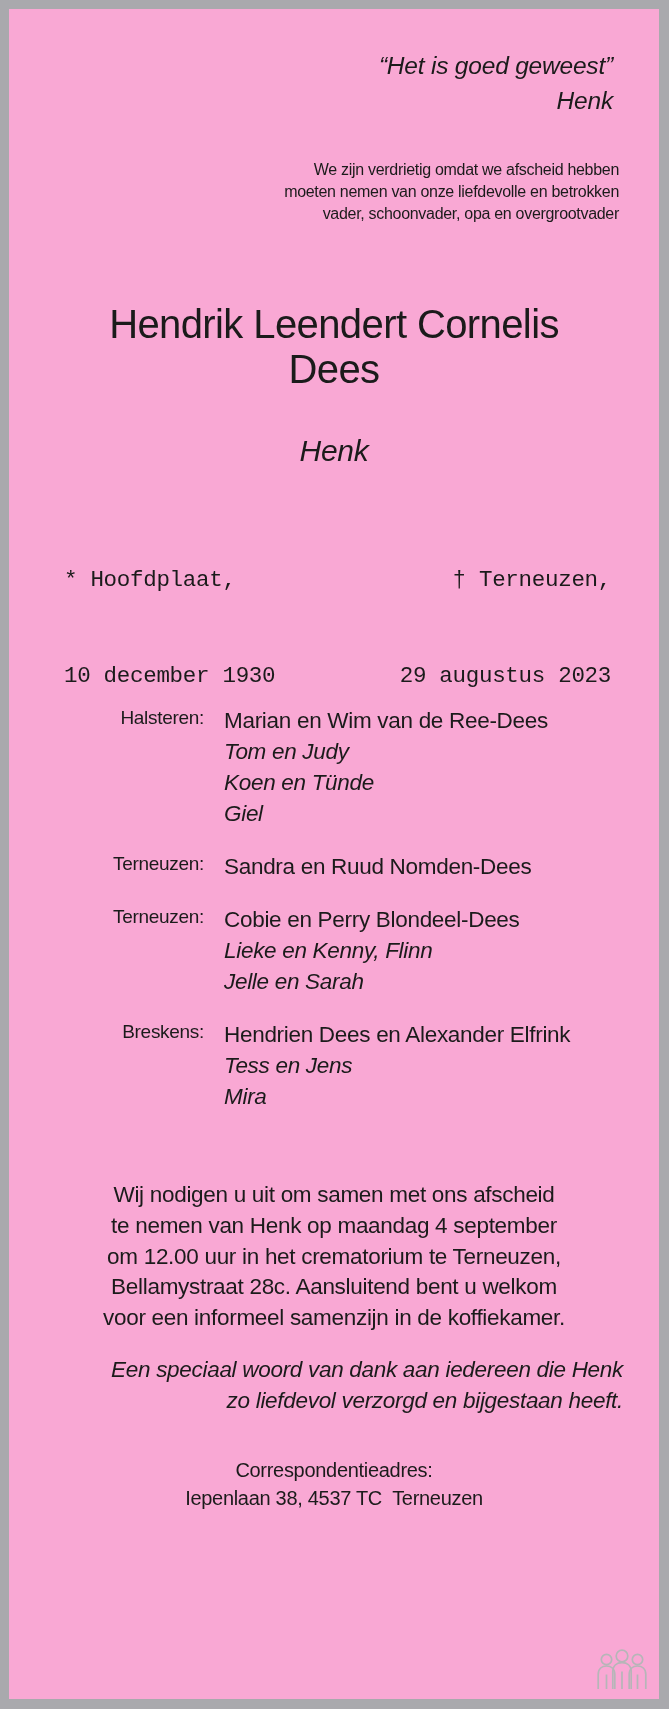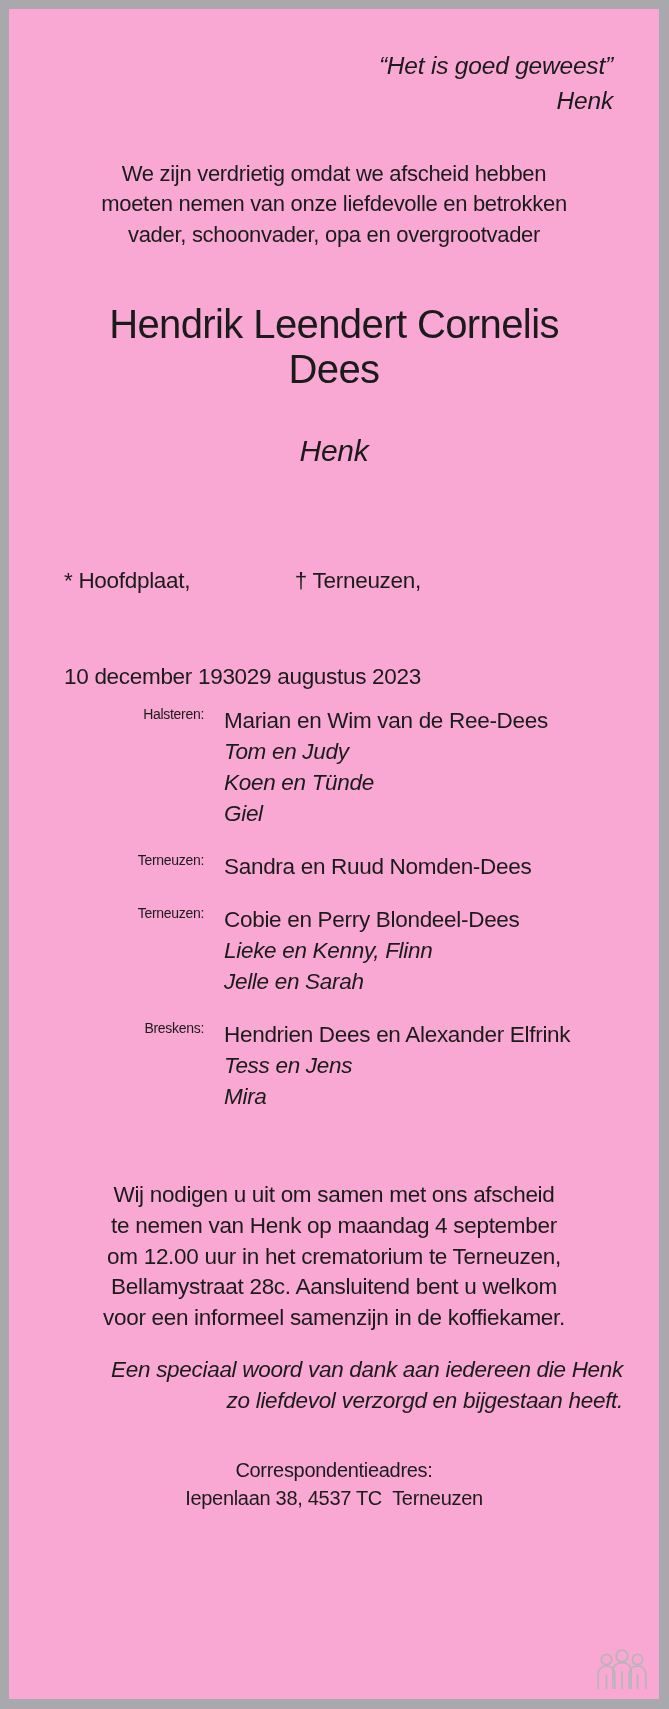--- a/index.html
+++ b/index.html
@@ -48,22 +48,22 @@
     letter-spacing: -0.2px;
     color: #1b1b1b;
   }
   .quote-block .q-line { display: block; white-space: pre; }
 
   .intro {
     position: absolute;
     left: 40px;
     right: 40px;
     top: 150px;
-    text-align: center;
-    font-size: 22px;
+    text-align: right;
+    font-size: 16px;
     line-height: 1.38;
     letter-spacing: -0.3px;
   }
   .intro .ln { display: block; white-space: pre; }
 
   .fullname {
     position: absolute;
     left: 30px;
     right: 30px;
     top: 293px;
@@ -85,23 +85,25 @@
     font-size: 30px;
     letter-spacing: -0.3px;
   }
 
   .dates-row {
     position: absolute;
     left: 55px;
     right: 48px;
     top: 492px;
     display: flex;
+    justify-content: space-between;
     font-size: 22.5px;
     line-height: 1.42;
     letter-spacing: -0.3px;
+    font-family: Liberation Mono, monospace;
   }
   .dates-col { white-space: pre; }
   .dates-col.birth { text-align: left; }
   .dates-col.death { text-align: right; }
   .dates-col .ln { display: block; }
 
   .spouse {
     position: absolute;
     left: 40px;
     right: 40px;
@@ -120,21 +122,21 @@
     top: 696px;
   }
   .family-group {
     display: flex;
     margin-bottom: 22px;
   }
   .family-place {
     width: 195px;
     flex: 0 0 195px;
     text-align: right;
-    font-size: 14px;
+    font-size: 19px;
     line-height: 1.38;
     letter-spacing: -0.3px;
     white-space: pre;
   }
   .family-names {
     margin-left: 20px;
     font-size: 22.5px;
     line-height: 1.38;
     letter-spacing: -0.3px;
   }

